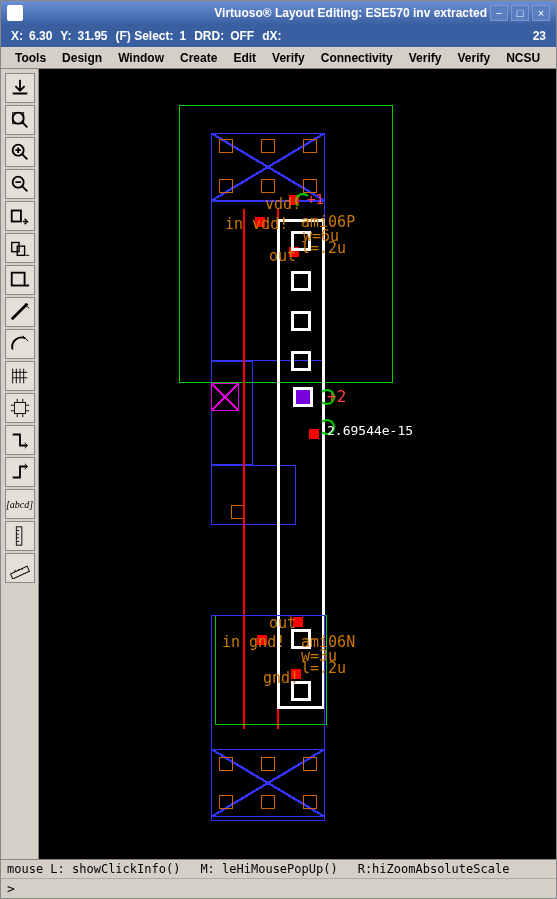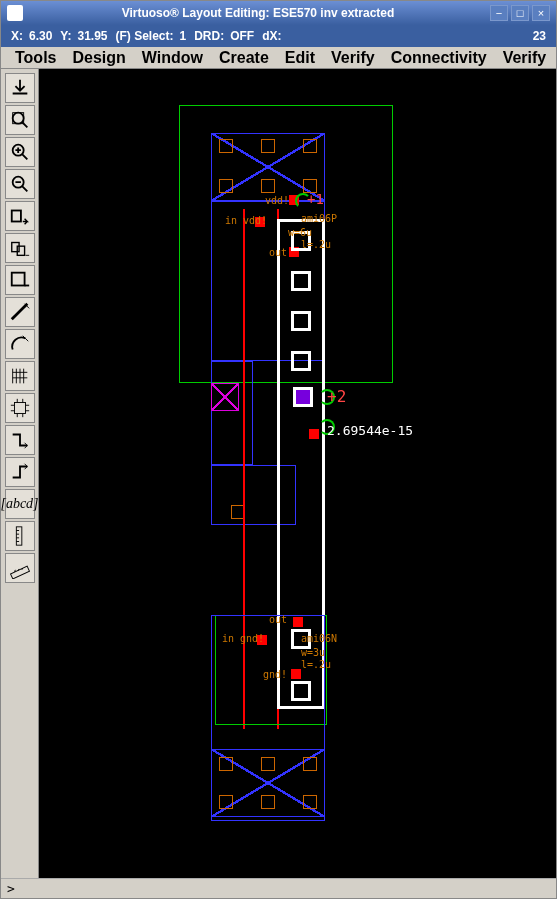--- a/index.html
+++ b/index.html
@@ -1,36 +1,36 @@
 <!DOCTYPE html>
 <html><head>
 <meta charset="utf-8">
 <style>
 * { margin: 0; padding: 0; box-sizing: border-box; }
 body { font-family: sans-serif; font-size: 12px; background: #d4d0c8; width: 557px; height: 899px; overflow: hidden; }
 .window { width: 557px; height: 899px; display: flex; flex-direction: column; border: 1px solid #888; }
 .titlebar { background: linear-gradient(to bottom, #6b8fd4 0%, #3a5fa0 100%); color: white; height: 24px; display: flex; align-items: center; padding: 0 6px; font-size: 12px; }
 .titlebar .icon-slot { width: 16px; height: 16px; margin-right: 6px; background: #fff; border-radius: 2px; }
-.titlebar .title { flex: 1; text-align: center; font-weight: bold; }
+.titlebar .title { flex: 1; text-align: right; font-weight: bold; }
 .titlebar .wc { width: 18px; height: 16px; background: #5a7fc0; border: 1px solid #fff3; margin-left: 3px; display: flex; align-items: center; justify-content: center; font-size: 11px; cursor: pointer; }
 .statusline { background: #3a5fa0; color: white; height: 22px; display: flex; align-items: center; padding: 0 10px; font-size: 12px; font-weight: bold; }
 .statusline span.k { margin-right: 6px; }
 .statusline span.v { margin-right: 8px; }
 .statusline .right { margin-left: auto; }
 .menubar { background: #d4d0c8; height: 22px; display: flex; align-items: center; padding: 0 6px; border-bottom: 1px solid #888; }
-.menubar .m { padding: 2px 8px; font-size: 16px; cursor: pointer; font-weight: bold; }
+.menubar .m { padding: 2px 8px; font-size: 12px; cursor: pointer; font-weight: bold; }
 .workarea { flex: 1; display: flex; background: #d4d0c8; }
 .toolbar { width: 38px; background: #d4d0c8; border-right: 1px solid #888; display: flex; flex-direction: column; align-items: center; padding-top: 4px; gap: 2px; }
 .toolbar .tb { width: 30px; height: 30px; border: 1px solid #888; background: #e4e0d8; display: flex; align-items: center; justify-content: center; cursor: pointer; }
 .toolbar .tb svg { width: 22px; height: 22px; }
 .canvas { flex: 1; background: #000; position: relative; overflow: hidden; }
 .bottombar { background: #d4d0c8; border-top: 1px solid #888; padding: 2px 6px; font-family: monospace; font-size: 12px; display: flex; gap: 20px; }
 .prompt { background: #d4d0c8; border-top: 1px solid #aaa; padding: 2px 6px; font-family: monospace; font-size: 13px; }
 .rect { position: absolute; border-style: solid; }
-.label { position: absolute; font-family: monospace; font-size: 10px; white-space: nowrap; }
+.label { position: absolute; font-family: monospace; font-size: 15px; white-space: nowrap; }
 </style>
 </head>
 <body>
 
 <div class="window">
   <div class="titlebar">
     <div class="icon-slot"></div>
     <div class="title">Virtuoso® Layout Editing: ESE570 inv extracted</div>
     <div class="wc">−</div>
     <div class="wc">□</div>
@@ -136,21 +136,21 @@
             <path d="M4 6 H12 V18 H20" stroke="#000" stroke-width="2" fill="none"></path>
             <path d="M17 15 L20 18 L17 21" stroke="#000" fill="none"></path>
           </svg>
         </div>
       <div class="tb">
           <svg viewBox="0 0 24 24">
             <path d="M4 18 H12 V6 H20" stroke="#000" stroke-width="2" fill="none"></path>
             <path d="M17 3 L20 6 L17 9" stroke="#000" fill="none"></path>
           </svg>
         </div>
-      <div class="tb" style="font-family:serif;font-size:14px;font-style:italic;">[abcd]</div>
+      <div class="tb" style="font-family:serif;font-size:10px;font-style:italic;">[abcd]</div>
       <div class="tb">
           <svg viewBox="0 0 24 24">
             <rect x="8" y="2" width="6" height="20" stroke="#000" fill="none"></rect>
             <path d="M8 6 H11 M8 10 H11 M8 14 H11 M8 18 H11" stroke="#000"></path>
           </svg>
         </div>
       <div class="tb">
           <svg viewBox="0 0 24 24">
             <rect x="2" y="14" width="20" height="6" transform="rotate(-25 12 17)" stroke="#000" fill="none"></rect>
             <path d="M6 16 L7 14 M10 15 L11 13 M14 14 L15 12" stroke="#000"></path>
@@ -214,30 +214,35 @@
       <div class="rect" style="left:264px;top:688px;width:14px;height:14px;border:1px solid #c60;"></div>
       <div class="rect" style="left:180px;top:726px;width:14px;height:14px;border:1px solid #c60;"></div>
       <div class="rect" style="left:222px;top:726px;width:14px;height:14px;border:1px solid #c60;"></div>
       <div class="rect" style="left:264px;top:726px;width:14px;height:14px;border:1px solid #c60;"></div>
       <div class="rect" style="left:172px;top:546px;width:114px;height:206px;border:1px solid #33f;"></div>
 
       <div class="label" style="left:268px;top:122px;color:#f44;font-size:14px;">+1</div>
       <div class="label" style="left:226px;top:126px;color:#c70;">vdd!</div>
       <div class="label" style="left:186px;top:146px;color:#c70;">in vdd!</div>
       <div class="label" style="left:262px;top:144px;color:#c70;">ami06P</div>
-      <div class="label" style="left:249px;top:158px;color:#c70;">w=6u</div>
+      <div class="label" style="left:264px;top:158px;color:#c70;">w=6u</div>
       <div class="label" style="left:262px;top:170px;color:#c70;">l=.2u</div>
       <div class="label" style="left:230px;top:178px;color:#c70;">out</div>
       <div class="label" style="left:288px;top:318px;color:#f44;font-size:16px;">+2</div>
       <div class="label" style="left:288px;top:354px;color:#fff;font-size:13px;">2.69544e-15</div>
       <div class="label" style="left:230px;top:545px;color:#c70;">out</div>
       <div class="label" style="left:183px;top:564px;color:#c70;">in gnd!</div>
       <div class="label" style="left:262px;top:564px;color:#c70;">ami06N</div>
       <div class="label" style="left:262px;top:578px;color:#c70;">w=3u</div>
       <div class="label" style="left:262px;top:590px;color:#c70;">l=.2u</div>
       <div class="label" style="left:224px;top:600px;color:#c70;">gnd!</div>
     </div>
   </div>
 
+  <div class="bottombar">
+    <span>mouse L: showClickInfo()</span>
+    <span>M: leHiMousePopUp()</span>
+    <span>R:hiZoomAbsoluteScale</span>
+  </div>
   <div class="prompt">
     <span>&gt;</span>
   </div>
 </div>
 
 </body></html>

